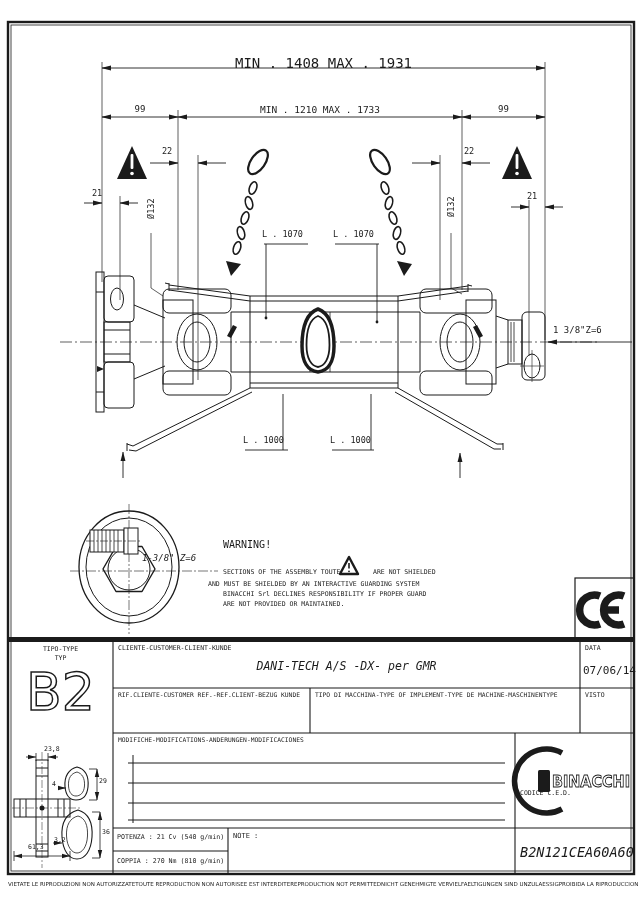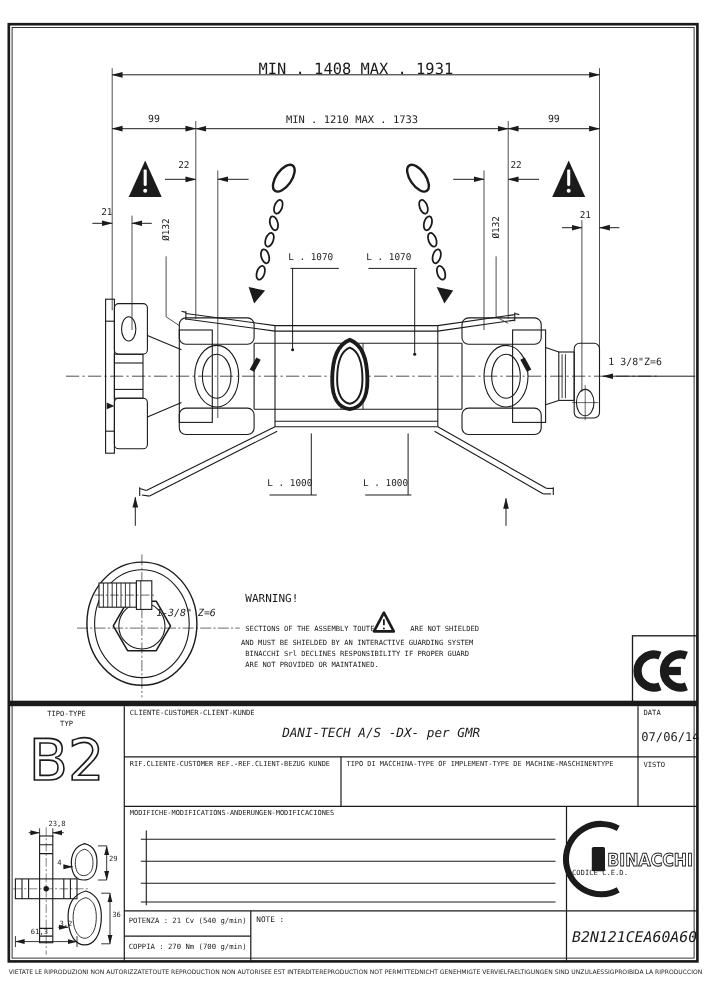--- a/index.html
+++ b/index.html
@@ -320,21 +320,21 @@
   <div class="t" style="left:262px;top:230px;font-size:8.5px;">L . 1070</div>
   <div class="t" style="left:333px;top:230px;font-size:8.5px;">L . 1070</div>
   <div class="t" style="left:243px;top:436px;font-size:8.5px;">L . 1000</div>
   <div class="t" style="left:330px;top:436px;font-size:8.5px;">L . 1000</div>
   <div class="t" style="left:553px;top:326px;font-size:9px;">1 3/8"Z=6</div>
   <div class="t it" style="left:142px;top:554px;font-size:9px;">1-3/8" Z=6</div>
 
   <div class="t" style="left:223px;top:539px;font-size:10px;">WARNING!</div>
   <div class="t" style="left:223px;top:569px;font-size:6.5px;">SECTIONS OF THE ASSEMBLY TOUTE</div>
   <div class="t" style="left:349px;top:569px;font-size:6.5px;margin-left:24px;">ARE NOT SHIELDED</div>
-  <div class="t" style="left:219px;top:581px;font-size:6.5px;text-align:center;">AND MUST BE SHIELDED BY AN INTERACTIVE GUARDING SYSTEM</div>
+  <div class="t" style="left:208px;top:581px;font-size:6.5px;text-align:center;">AND MUST BE SHIELDED BY AN INTERACTIVE GUARDING SYSTEM</div>
   <div class="t" style="left:223px;top:591px;font-size:6.5px;">BINACCHI Srl DECLINES RESPONSIBILITY IF PROPER GUARD</div>
   <div class="t" style="left:223px;top:601px;font-size:6.5px;">ARE NOT PROVIDED OR MAINTAINED.</div>
 
   <div class="t" style="left:44px;top:746px;font-size:6.5px;">23,8</div>
   <div class="t" style="left:28px;top:844px;font-size:6.5px;">61,3</div>
   <div class="t" style="left:52px;top:781px;font-size:6.5px;">4</div>
   <div class="t" style="left:99px;top:778px;font-size:6.5px;">29</div>
   <div class="t" style="left:38px;top:837px;font-size:6.5px;padding-left:16px;">3,2</div>
   <div class="t" style="left:102px;top:829px;font-size:6.5px;">36</div>
 
@@ -343,21 +343,21 @@
   <div class="t ctr outline-big" style="left:8px;top:664px;width:105px;font-size:52px;">B2</div>
   <div class="t" style="left:118px;top:645px;font-size:6.5px;text-align:right;">CLIENTE-CUSTOMER-CLIENT-KUNDE</div>
   <div class="t ctr it" style="left:113px;top:660px;width:467px;font-size:11.5px;">DANI-TECH A/S  -DX-  per GMR</div>
   <div class="t" style="left:585px;top:645px;font-size:6.5px;">DATA</div>
   <div class="t" style="left:583px;top:665px;font-size:11px;">07/06/14</div>
   <div class="t" style="left:118px;top:692px;font-size:6.3px;">RIF.CLIENTE-CUSTOMER REF.-REF.CLIENT-BEZUG KUNDE</div>
   <div class="t" style="left:315px;top:692px;font-size:6.3px;">TIPO DI MACCHINA-TYPE OF IMPLEMENT-TYPE DE MACHINE-MASCHINENTYPE</div>
   <div class="t" style="left:585px;top:692px;font-size:6.5px;">VISTO</div>
   <div class="t" style="left:118px;top:737px;font-size:6.3px;">MODIFICHE-MODIFICATIONS-ANDERUNGEN-MODIFICACIONES</div>
   <div class="t" style="left:117px;top:834px;font-size:6.6px;">POTENZA : 21 Cv (540 g/min)</div>
-  <div class="t" style="left:117px;top:858px;font-size:6.6px;">COPPIA : 270 Nm (700 g/min)</div>
+  <div class="t" style="left:117px;top:858px;font-size:6.6px;">COPPIA : 270 Nm (810 g/min)</div>
   <div class="t" style="left:233px;top:833px;font-size:7px;">NOTE :</div>
   <div class="t" style="left:520px;top:790px;font-size:6.5px;">CODICE C.E.D.</div>
   <div class="t it" style="left:520px;top:845px;font-size:13.5px;">B2N121CEA60A60</div>
 
   <div class="footer">
     <span>VIETATE LE RIPRODUZIONI NON AUTORIZZATE</span>
     <span>TOUTE REPRODUCTION NON AUTORISEE EST INTERDITE</span>
     <span>REPRODUCTION NOT PERMITTED</span>
     <span>NICHT GENEHMIGTE VERVIELFAELTIGUNGEN SIND UNZULAESSIG</span>
     <span>PROIBIDA LA RIPRODUCCION NO AUTORIZADA</span>

